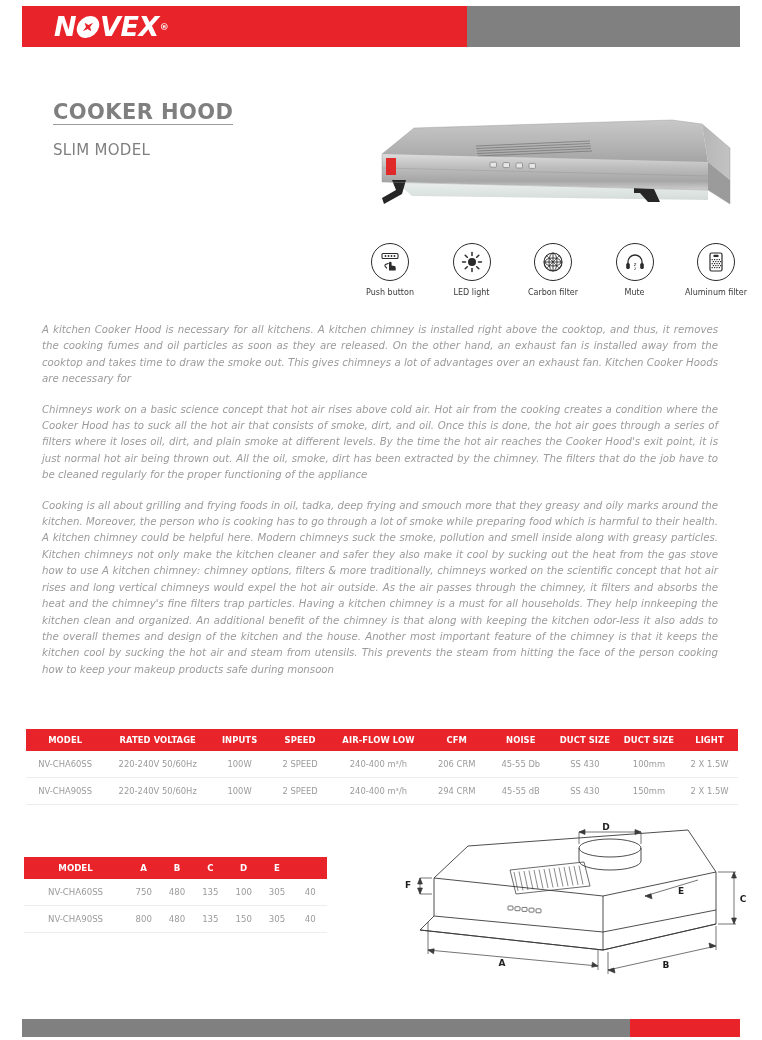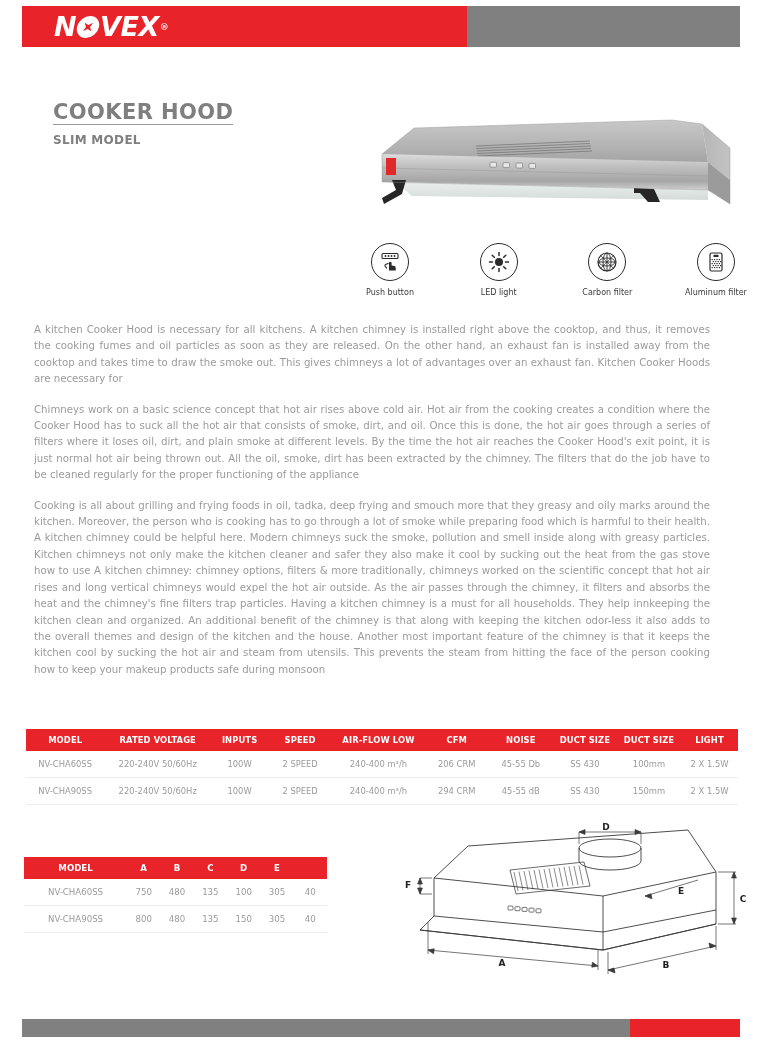--- a/index.html
+++ b/index.html
@@ -87,25 +87,25 @@
   .title-main {
     font-size: 21px;
     font-weight: bold;
     color: #7f7f7f;
     letter-spacing: 0.4px;
     font-family: "DejaVu Sans", sans-serif;
     border-bottom: 1.5px solid #9a9a9a;
     display: inline-block;
   }
   .title-sub {
-    font-size: 12px;
-    font-weight: bold;
+    font-size: 15px;
+    font-weight: normal;
     color: #7f7f7f;
     letter-spacing: 0.3px;
-    margin-top: 8px;
+    margin-top: 16px;
     font-family: "DejaVu Sans", sans-serif;
   }
 
   
   .product-photo {
     position: absolute;
     left: 372px; top: 118px;
     width: 368px; height: 100px;
   }
 
@@ -138,22 +138,23 @@
     font-size: 8px;
     color: #3a3a3a;
     text-align: center;
     white-space: nowrap;
     font-family: "DejaVu Sans", sans-serif;
   }
 
   
   .paragraphs {
     position: absolute;
-    left: 34px; top: 322px;
+    left: 42px; top: 322px;
     width: 676px;
+    font-style: italic;
   }
   .para {
     font-size: 10.2px;
     line-height: 16.4px;
     color: #9b9b9b;
     text-align: justify;
     margin-bottom: 14px;
     font-family: "DejaVu Sans", sans-serif;
   }
   .para:last-child { margin-bottom: 12px; }
@@ -358,20 +359,32 @@
         <ellipse cx="12" cy="12" rx="8" ry="4" fill="none" stroke="#2b2b2b" stroke-width="0.9"></ellipse>
         <line x1="3" y1="12" x2="21" y2="12" stroke="#2b2b2b" stroke-width="0.9"></line>
         <line x1="12" y1="3" x2="12" y2="21" stroke="#2b2b2b" stroke-width="0.9"></line>
         <line x1="5.6" y1="5.6" x2="18.4" y2="18.4" stroke="#2b2b2b" stroke-width="0.7"></line>
         <line x1="5.6" y1="18.4" x2="18.4" y2="5.6" stroke="#2b2b2b" stroke-width="0.7"></line>
       </svg>
     </div>
     <div class="feature-label">Carbon filter</div>
   </div>
 
+  <div class="feature">
+    <div class="feature-icon">
+      <svg width="24" height="24" viewBox="0 0 24 24">
+        <path d="M5 14 v-2 a7 7 0 0 1 14 0 v2" fill="none" stroke="#2b2b2b" stroke-width="1.3"></path>
+        <rect x="3.2" y="13" width="3.6" height="6" rx="1.6" fill="#2b2b2b"></rect>
+        <rect x="17.2" y="13" width="3.6" height="6" rx="1.6" fill="#2b2b2b"></rect>
+        <text x="12" y="15.5" font-size="5" fill="#2b2b2b" text-anchor="middle" font-family="DejaVu Sans">z</text>
+        <text x="12" y="20" font-size="4" fill="#2b2b2b" text-anchor="middle" font-family="DejaVu Sans">z</text>
+      </svg>
+    </div>
+    <div class="feature-label">Mute</div>
+  </div>
 
   <div class="feature">
     <div class="feature-icon">
       <svg width="24" height="24" viewBox="0 0 24 24">
         <rect x="6" y="3" width="12" height="18" rx="1.5" fill="none" stroke="#2b2b2b" stroke-width="1.2"></rect>
         <rect x="9.5" y="4.8" width="5" height="2.2" rx="0.6" fill="#2b2b2b"></rect>
         <g fill="#2b2b2b">
           <rect x="7.6" y="9" width="1.2" height="1.2"></rect>
             <rect x="10" y="9" width="1.2" height="1.2"></rect>
           <rect x="12.4" y="9" width="1.2" height="1.2"></rect>

